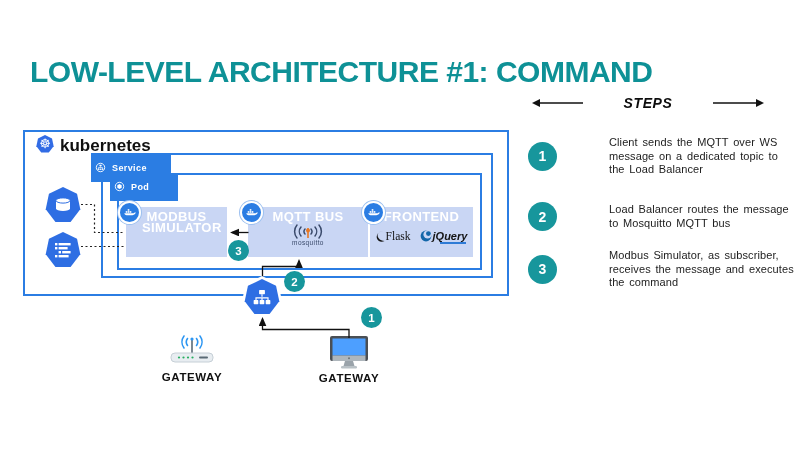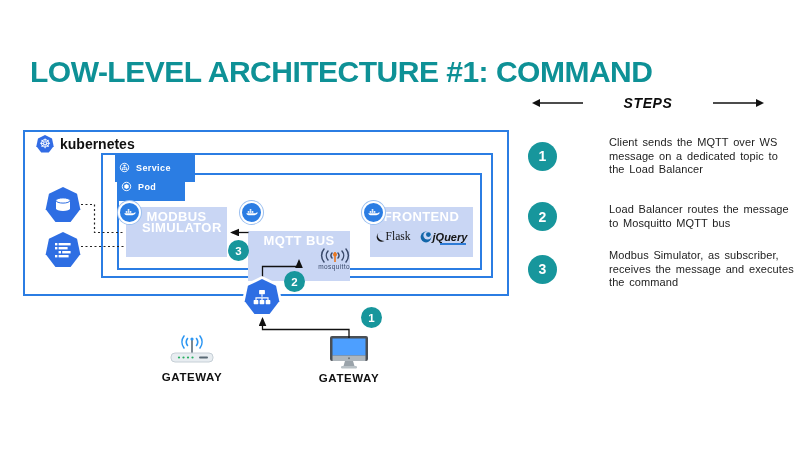--- a/index.html
+++ b/index.html
@@ -7,40 +7,40 @@
          font-family:"Liberation Sans",sans-serif;}
   
   #page-title{position:absolute;left:30px;top:26px;font-size:30px;font-weight:bold;
               color:#0E9196;letter-spacing:-0.5px;white-space:nowrap;margin-top:29px;}
   
   .blue-box{position:absolute;border:2px solid #2B7DE3;background:transparent;box-sizing:border-box;}
   #k8s-box{left:23px;top:130px;width:486px;height:166px;}
   #service-box{left:101px;top:153px;width:392px;height:125px;}
   #pod-box{left:117px;top:173px;width:365px;height:97px;}
   .tab{position:absolute;background:#2B7DE3;display:flex;align-items:center;padding-left:4px;box-sizing:border-box;z-index:5;}
-  #service-tab{left:115px;top:153px;width:80px;height:29px;}
-  #pod-tab{left:117px;top:173px;width:68px;height:28px;}
+  #service-tab{left:91px;top:153px;width:80px;height:29px;}
+  #pod-tab{left:110px;top:173px;width:68px;height:28px;}
   .tab-label{color:#fff;font-size:9px;font-weight:bold;margin-left:6px;letter-spacing:.4px;}
   #k8s-logo{position:absolute;left:36px;top:135px;width:18px;height:18px;background:#326CE5;
             clip-path:polygon(50% 0%,89% 19%,98% 62%,71% 97%,29% 97%,2% 62%,11% 19%);
             color:#fff;font-size:13px;line-height:18px;text-align:center;}
-  #k8s-label{position:absolute;left:60px;top:136px;font-size:14px;font-weight:bold;color:#101010;}
+  #k8s-label{position:absolute;left:60px;top:136px;font-size:17px;font-weight:bold;color:#101010;}
   
   .comp-box{position:absolute;top:207px;height:50px;background:#C9D6F4;z-index:6;box-sizing:border-box;}
   #box-modbus{left:126px;width:101px;}
-  #box-mqtt{left:248px;width:102px;margin-top:24px;}
+  #box-mqtt{left:248px;width:120px;}
   #box-frontend{left:370px;width:103px;}
   .comp-title{margin-top:5px;font-size:13px;line-height:10.5px;font-weight:bold;color:#fff;
               text-align:center;letter-spacing:.4px;}
   #box-modbus .comp-title{padding:0 16px;}
   .docker-badge{position:absolute;width:19px;height:19px;border-radius:50%;background:#2B7DE3;
                 border:2px solid #fff;box-shadow:0 0 0 1px #9CC0F0;display:flex;align-items:center;
                 justify-content:center;z-index:12;}
   
-  .logo-row{display:flex;align-items:flex-end;justify-content:center;}
+  .logo-row{display:flex;align-items:center;justify-content:center;}
   #modbus-logo{margin-top:6px;}
   #modbus-logo .txt{font-size:10px;font-weight:bold;font-style:italic;color:#2E7BD6;margin-left:-5px;}
   #mosquitto-logo{margin-top:0;flex-direction:column;}
   #mosquitto-logo .txt{font-size:6.5px;color:#3A4A6B;letter-spacing:.4px;margin-top:-1px;}
   #frontend-logos{margin-top:7px;gap:9px;}
   .flask-txt{font-family:"Liberation Serif",serif;font-size:11.5px;color:#141414;margin-left:1px;}
   .jq-txt{font-size:11px;font-weight:bold;font-style:italic;color:#141414;margin-left:1px;}
   .jq-group{display:flex;align-items:center;position:relative;}
   .jq-group::after{content:"";position:absolute;right:1px;bottom:-2px;width:26px;height:2px;background:#2E7BD6;}
   

